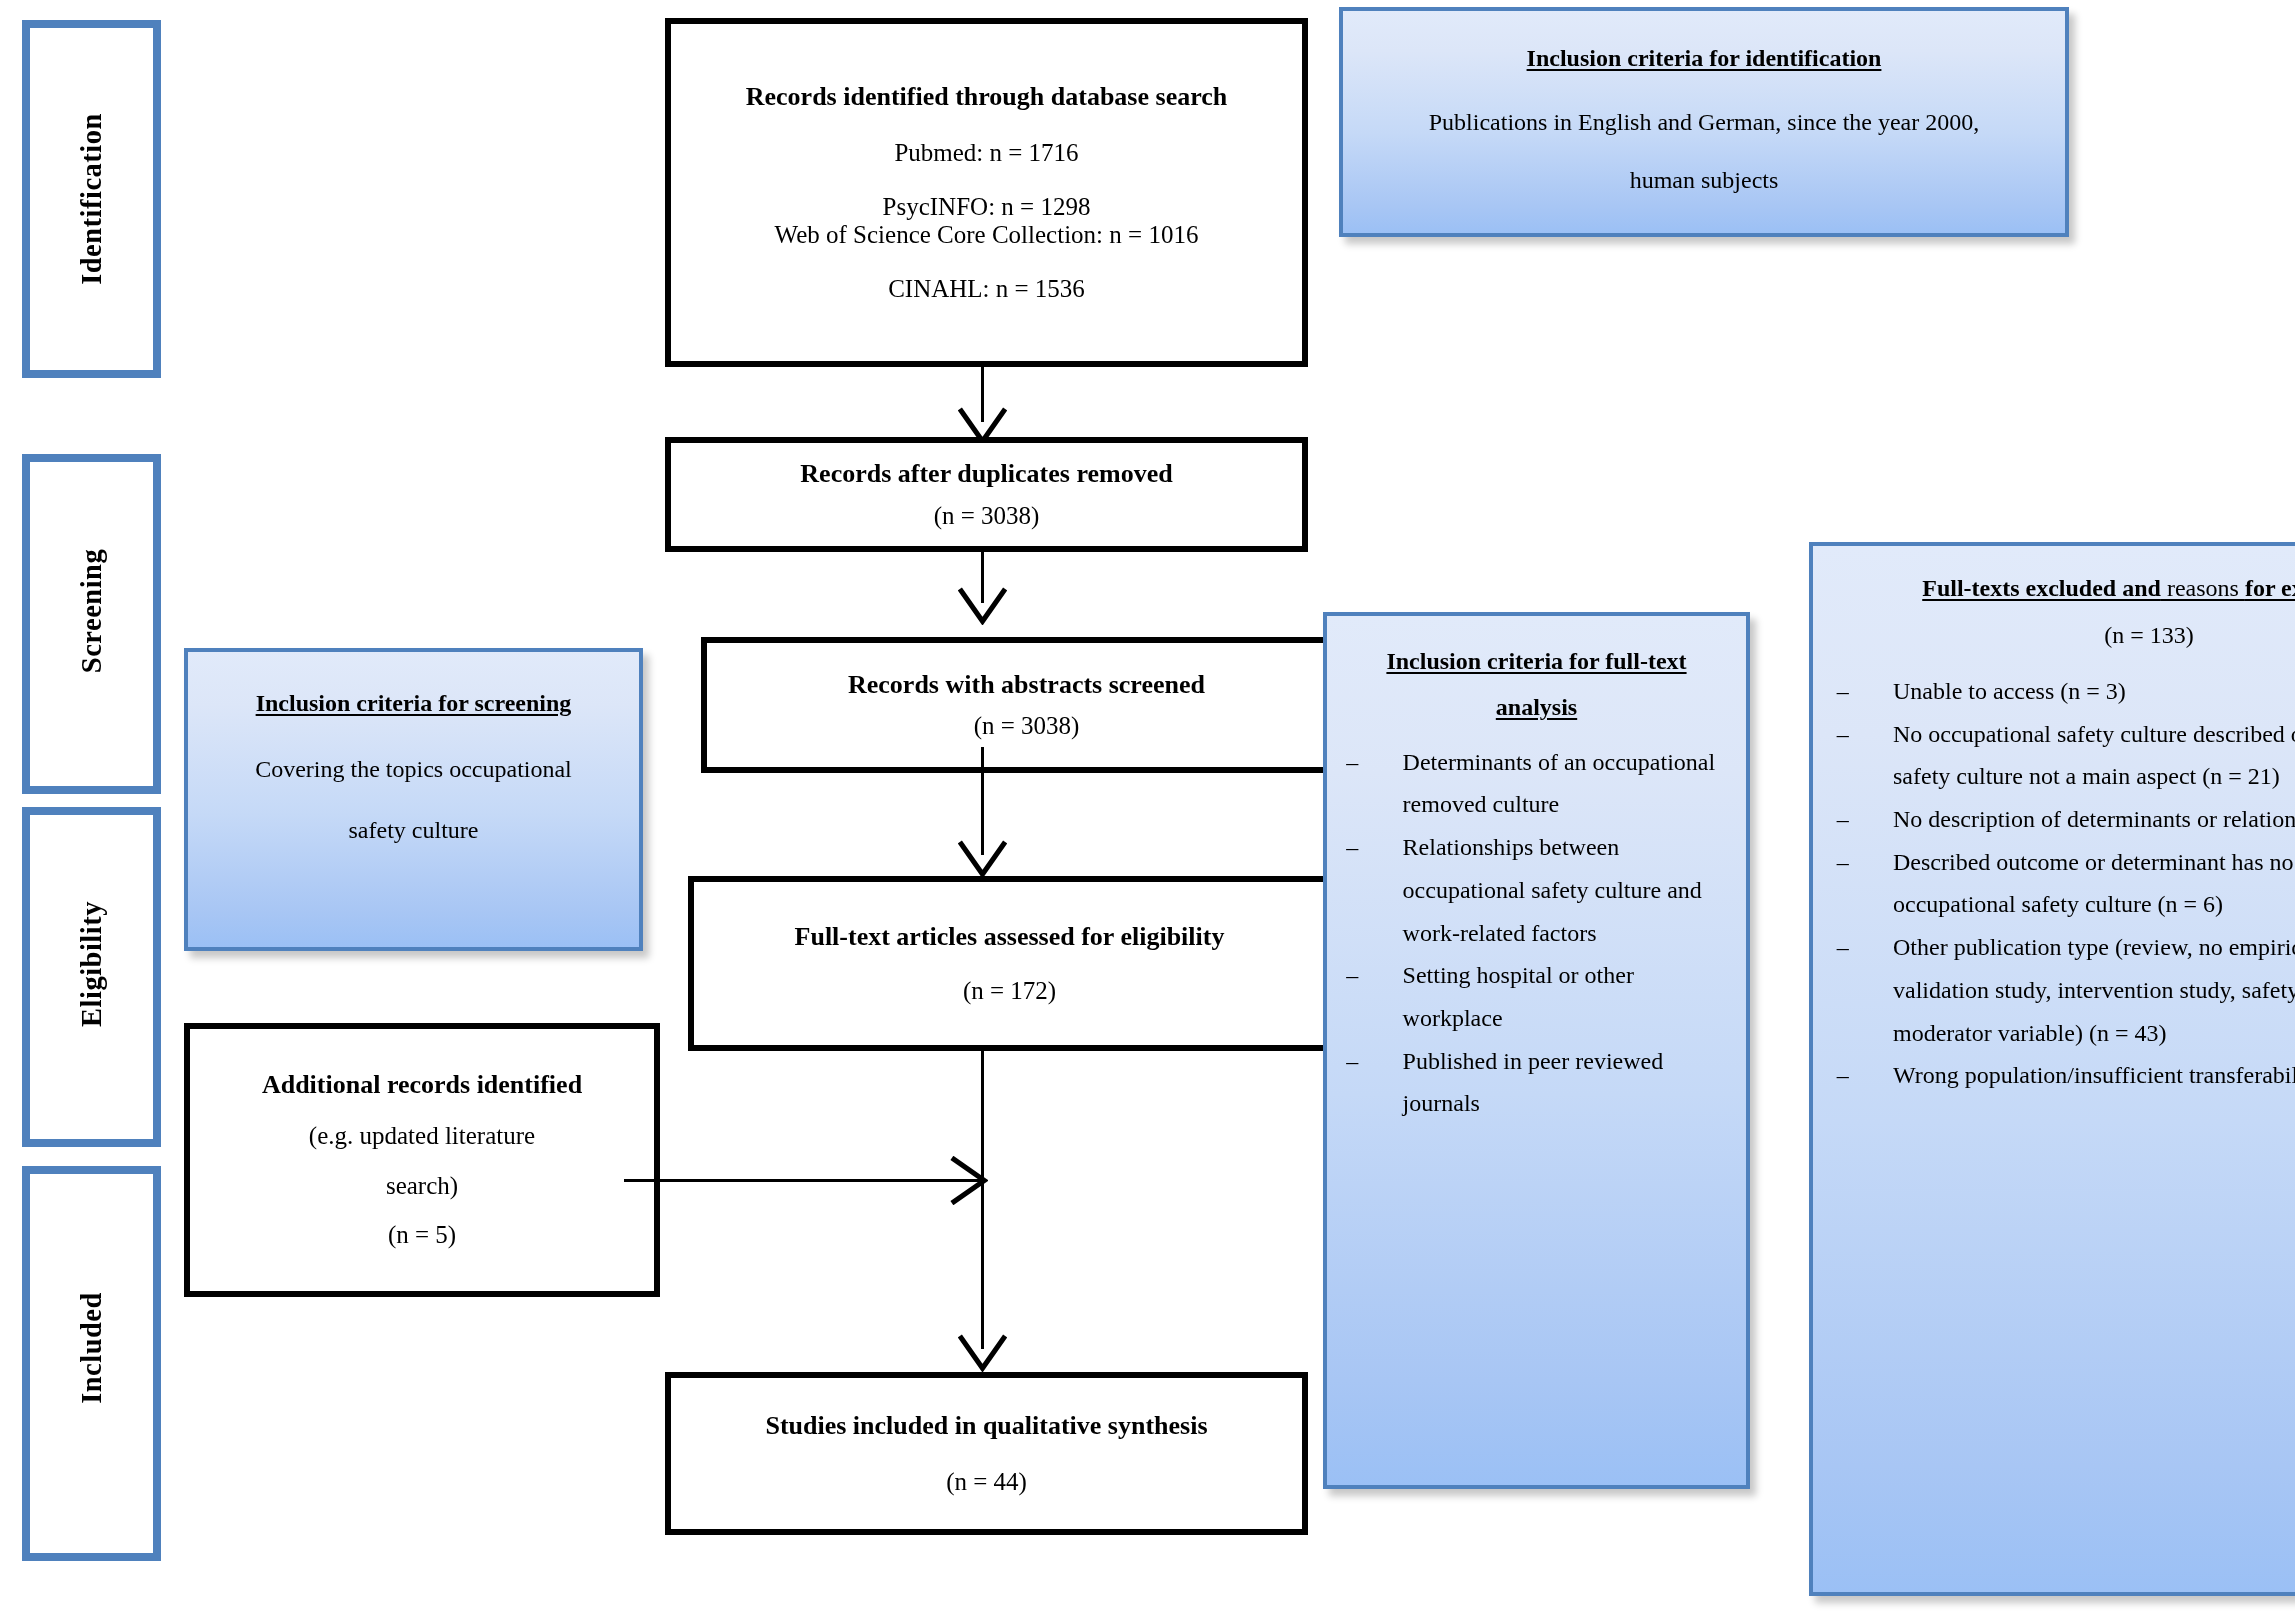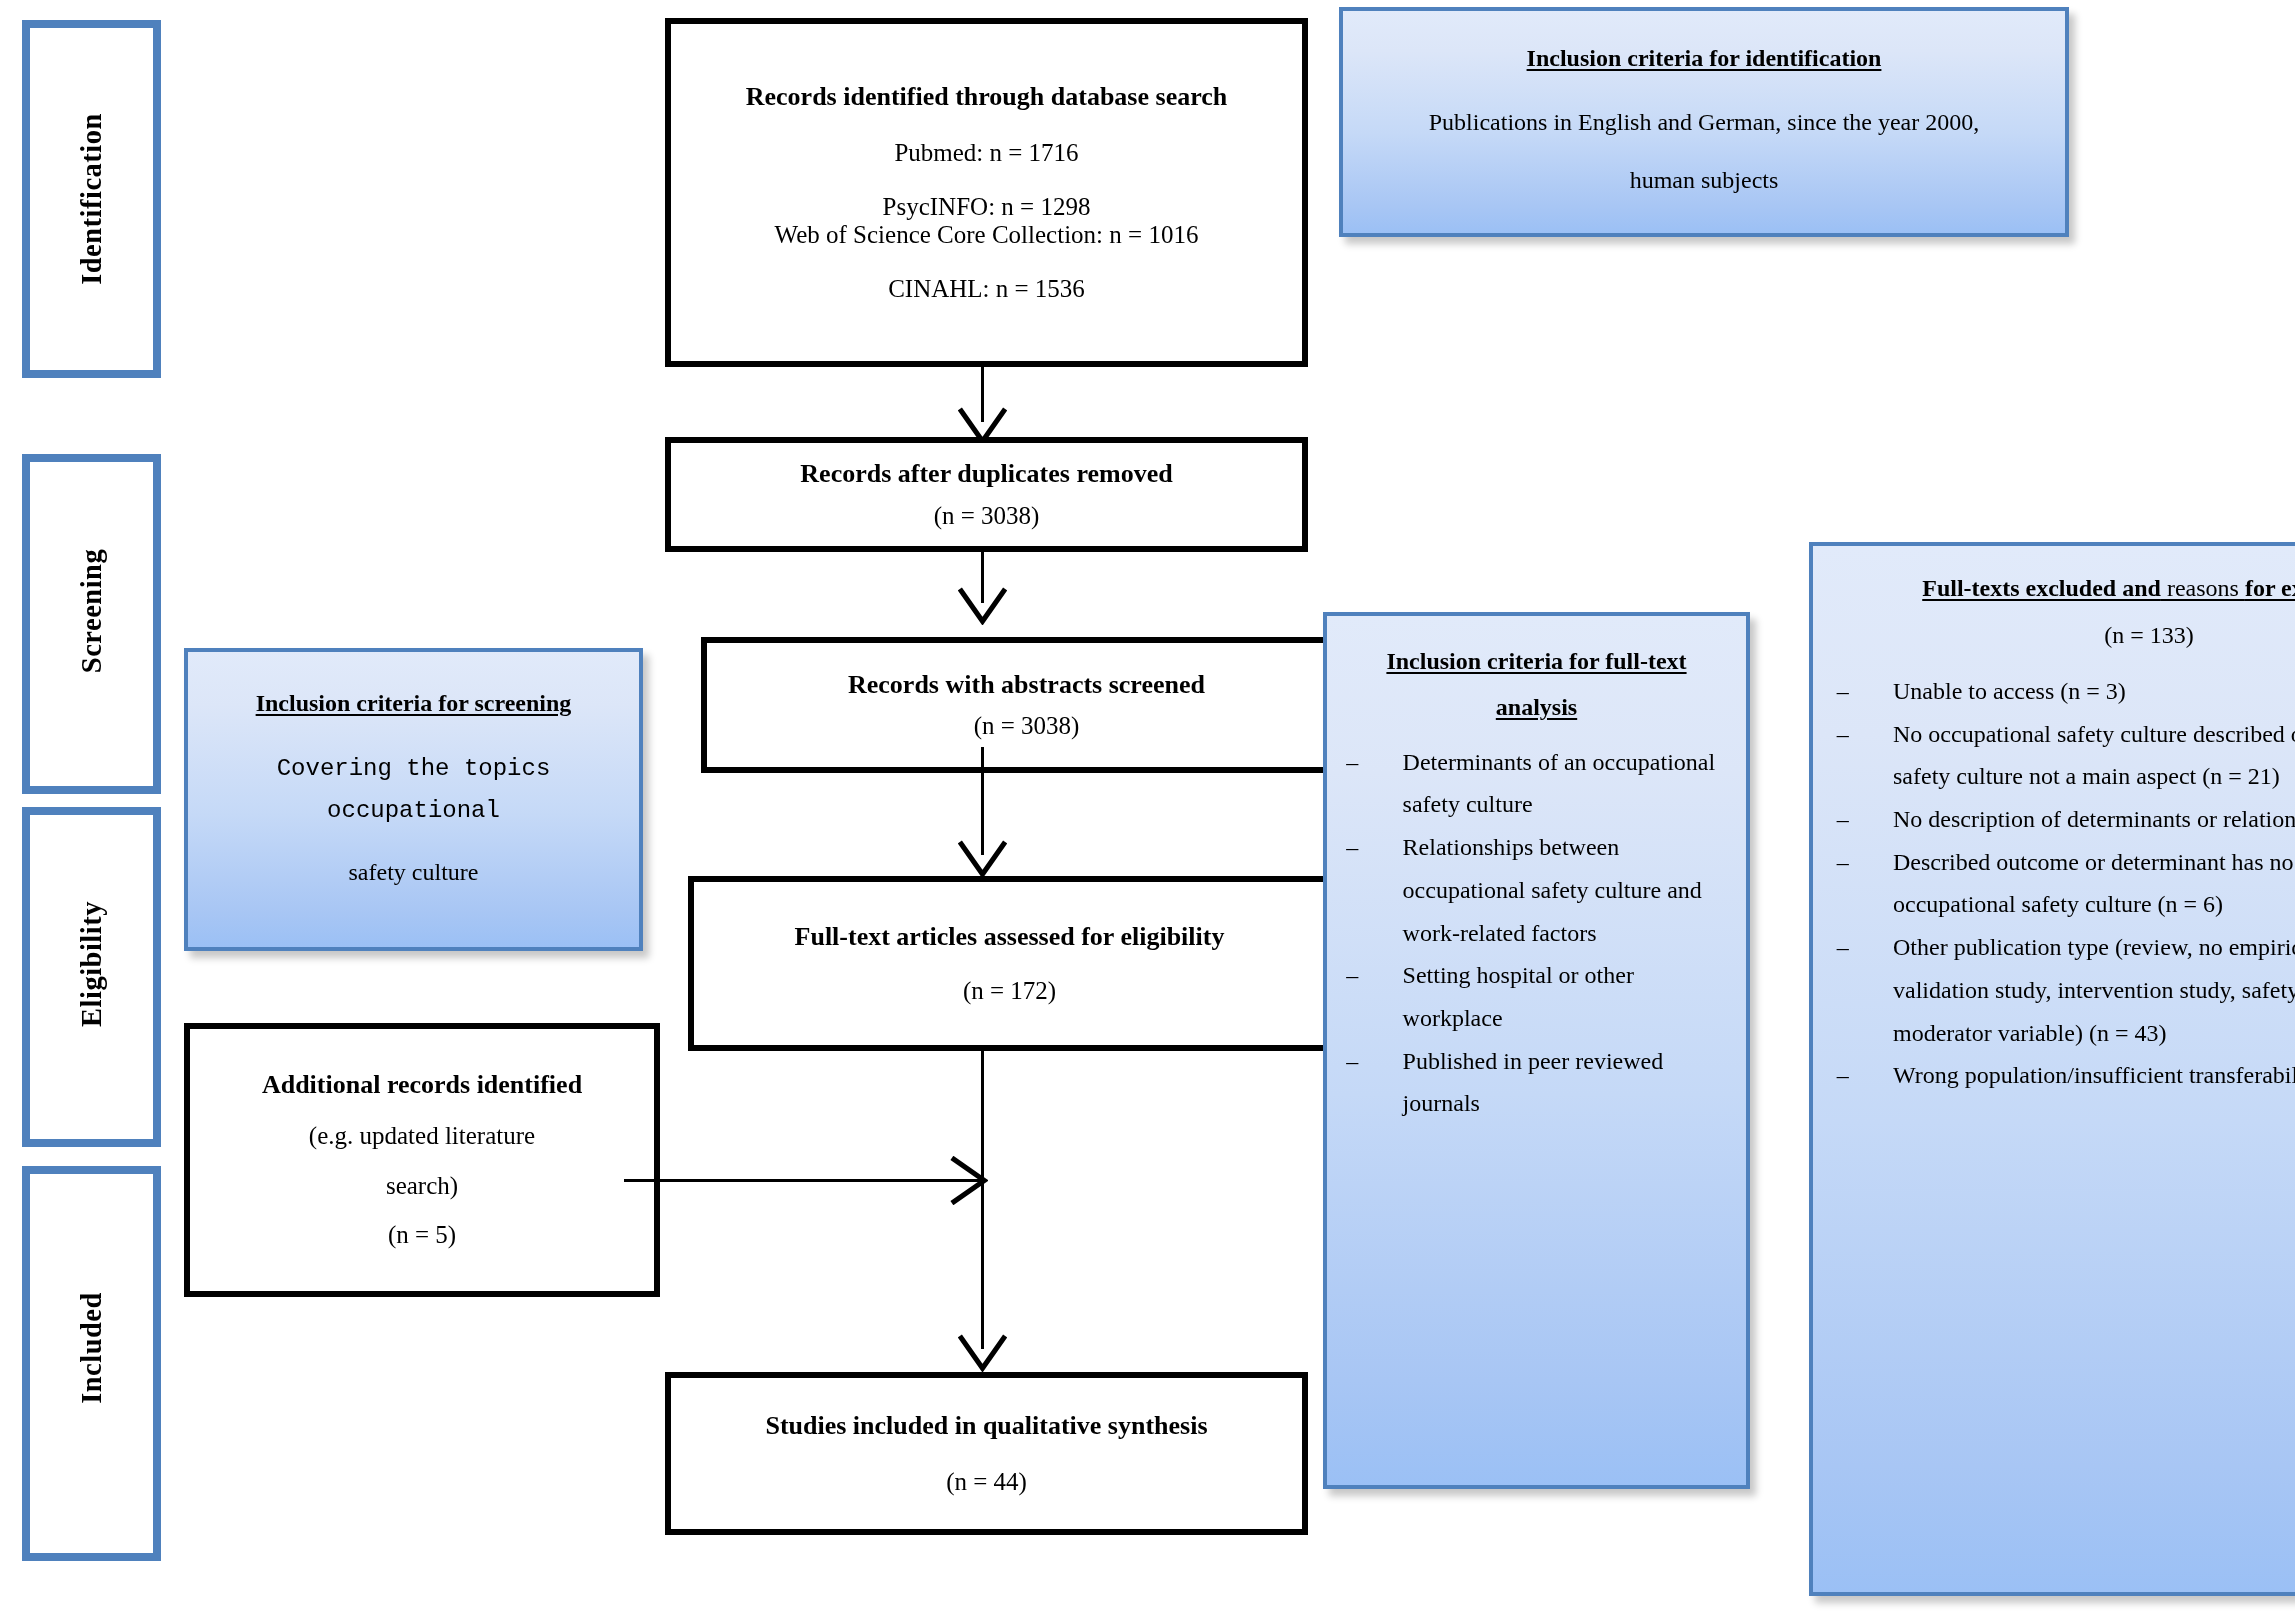--- a/index.html
+++ b/index.html
@@ -214,29 +214,29 @@
   </div>
 
   <div class="blue-box" style="left:1339px; top:7px; width:730px; height:230px; padding:30px 32px;">
     <div class="blue-title">Inclusion criteria for identification</div>
     <div class="blue-body" style="margin-top:25px;">Publications in English and German, since the year 2000,</div>
     <div class="blue-body" style="margin-top:16.5px;">human subjects</div>
   </div>
 
   <div class="blue-box" style="left:184px; top:648px; width:459px; height:303px; padding:34px 22px;">
     <div class="blue-title">Inclusion criteria for screening</div>
-    <div class="blue-body" style="margin-top:27px;font-family:Liberation Mono, monospace;">Covering the topics occupational</div>
+    <div class="blue-body" style="margin-top:27px;">Covering the topics occupational</div>
     <div class="blue-body" style="margin-top:19px;">safety culture</div>
   </div>
 
   <div class="blue-box" style="left:1323px; top:612px; width:427px; height:877px; padding:27.5px 15.6px 18.4px 15.6px;">
     <div class="blue-title">Inclusion criteria for full-text</div>
     <div class="blue-title" style="margin-top:12px;text-decoration:underline;">analysis</div>
     <ul class="dash-list" style="margin-top:15.6px;">
-      <li>Determinants of an occupational safety culture</li>
+      <li>Determinants of an occupational removed culture</li>
       <li>Relationships between occupational safety culture and work-related factors</li>
       <li>Setting hospital or other workplace</li>
       <li>Published in peer reviewed journals</li>
     </ul>
   </div>
 
   <div class="blue-box" style="left:1809px; top:542px; width:680px; height:1054px; padding:25px 20px 18.4px 20px;">
     <div class="blue-title">
       <span>Full-texts excluded and</span><span class="nb"> reasons </span><span>for exclusion</span>
     </div>

